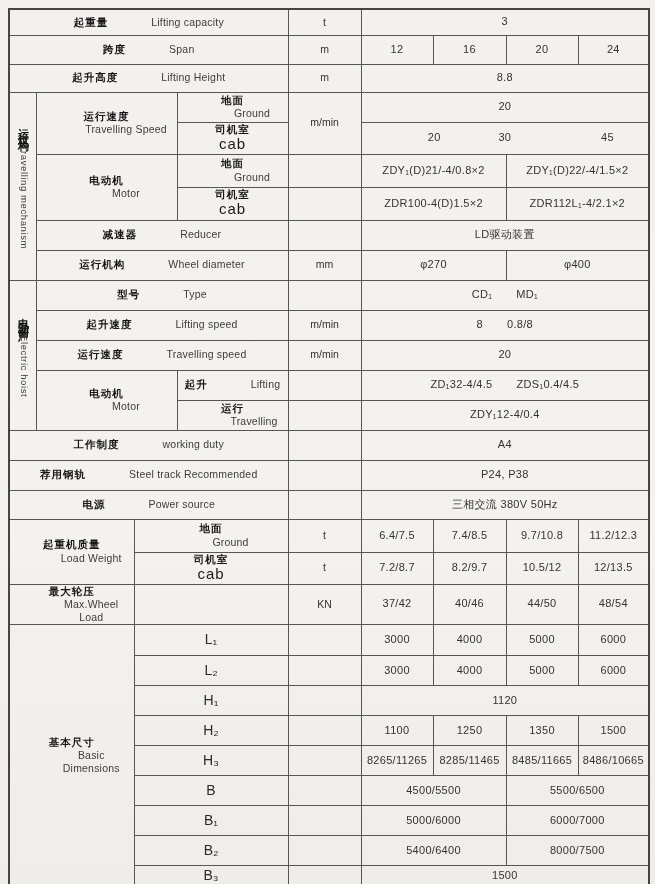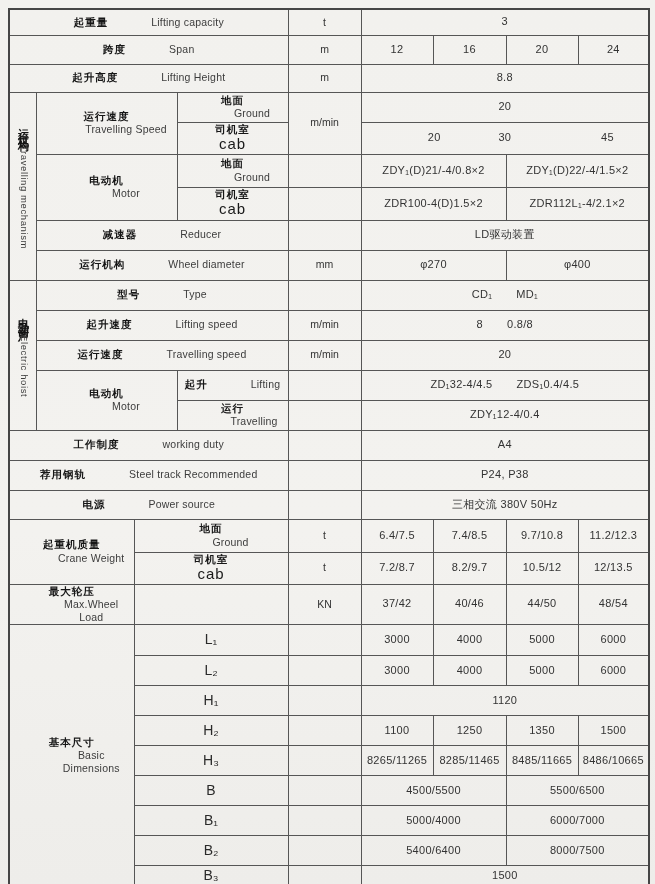--- a/index.html
+++ b/index.html
@@ -215,21 +215,21 @@
 
   <tr style="height:29px">
     <td colspan="4"><span class="zh">电源</span><span class="en">Power source</span></td>
     <td class="unit"></td>
     <td colspan="4" class="val">三相交流  380V  50Hz</td>
   </tr>
 
   <tr style="height:33px">
     <td colspan="2" rowspan="2" class="sub2">
             <span class="zh">起重机质量</span>
-            <span class="en">Crane Weight</span>
+            <span class="en">Load Weight</span>
           </td>
     <td colspan="2" class="sub2">
             <span class="zh">地面</span>
             <span class="en">Ground</span>
           </td>
     <td class="unit">t</td>
     <td class="val">6.4/7.5</td>
     <td class="val">7.4/8.5</td>
     <td class="val">9.7/10.8</td>
     <td class="val">11.2/12.3</td>
@@ -309,21 +309,21 @@
   <tr style="height:30px">
     <td colspan="2" class="dim-lbl">B</td>
     <td class="unit"></td>
     <td colspan="2" class="val">4500/5500</td>
     <td colspan="2" class="val">5500/6500</td>
   </tr>
 
   <tr style="height:30px">
     <td colspan="2" class="dim-lbl">B₁</td>
     <td class="unit"></td>
-    <td colspan="2" class="val">5000/4000</td>
+    <td colspan="2" class="val">5000/6000</td>
     <td colspan="2" class="val">6000/7000</td>
   </tr>
 
   <tr style="height:30px">
     <td colspan="2" class="dim-lbl">B₂</td>
     <td class="unit"></td>
     <td colspan="2" class="val">5400/6400</td>
     <td colspan="2" class="val">8000/7500</td>
   </tr>
 

